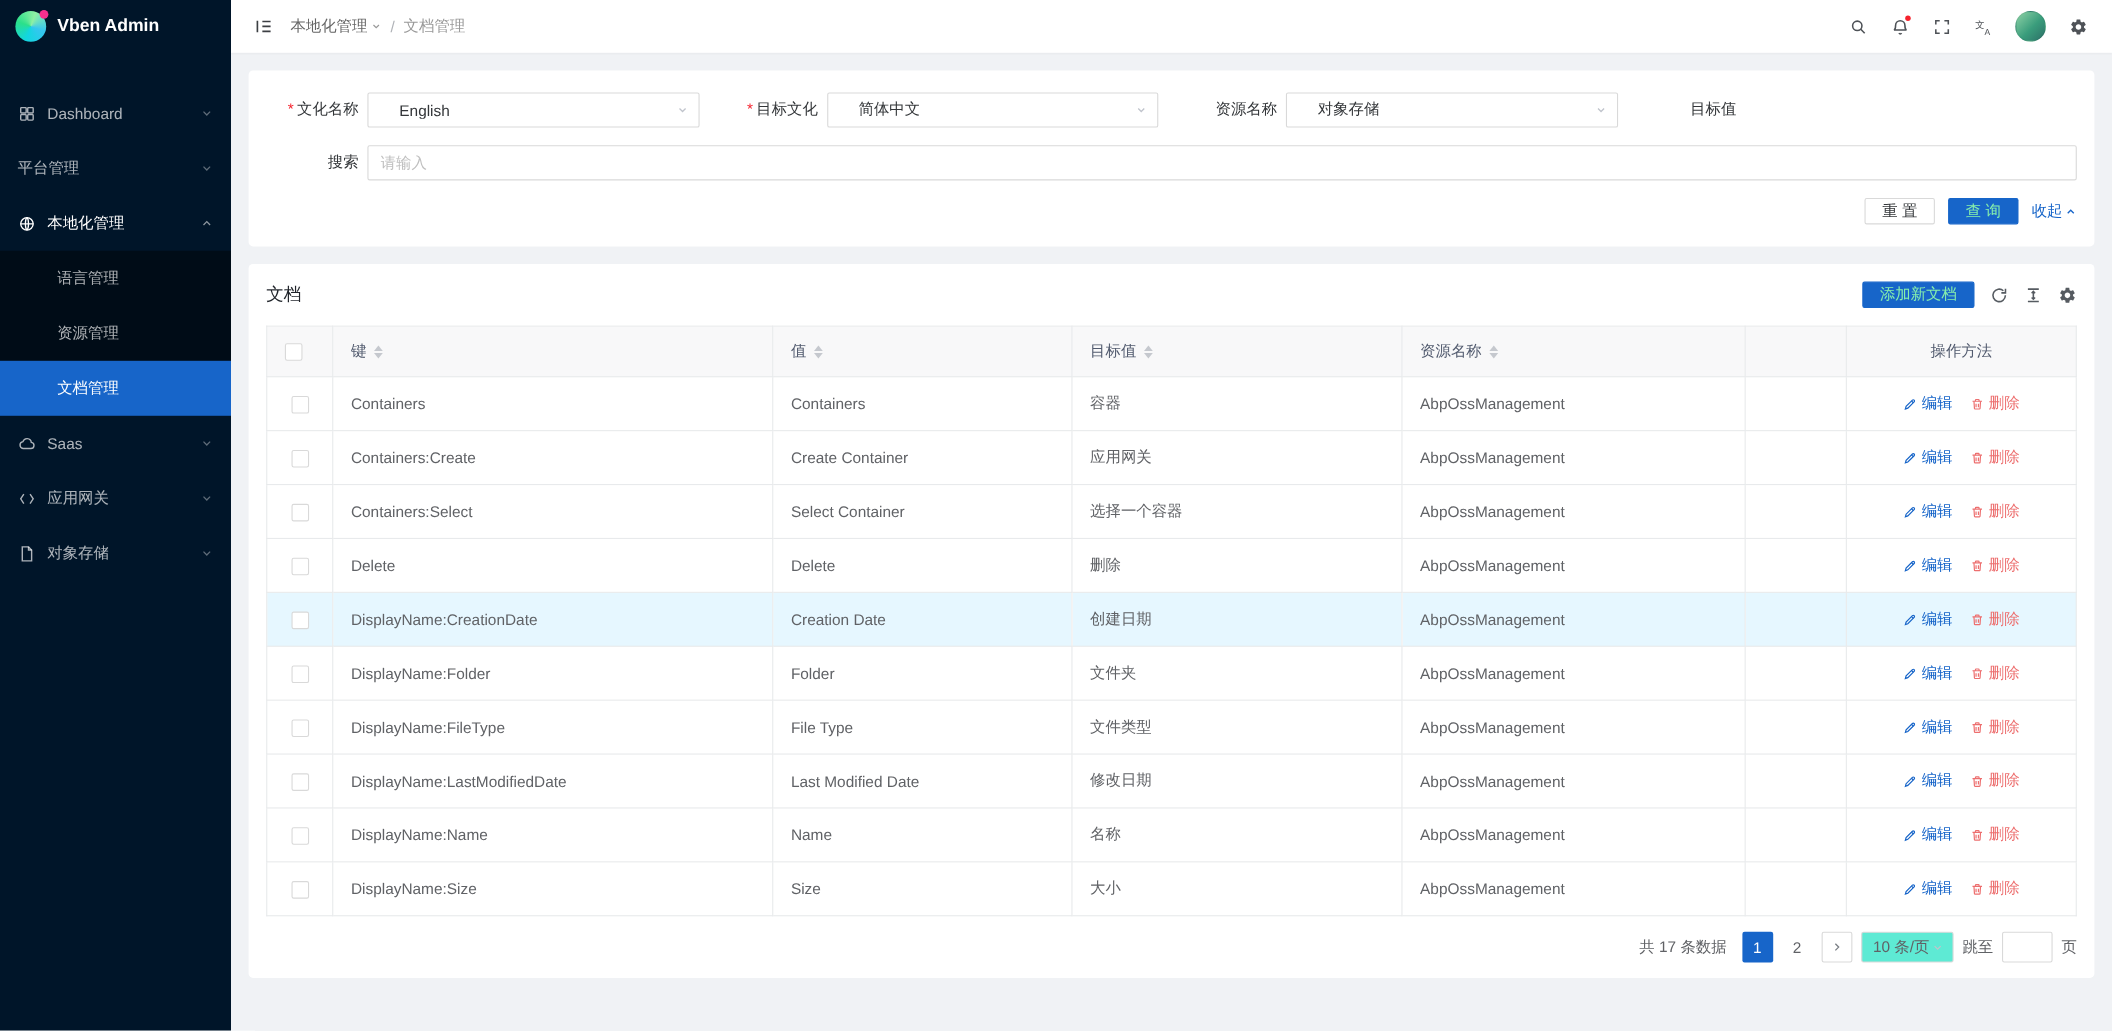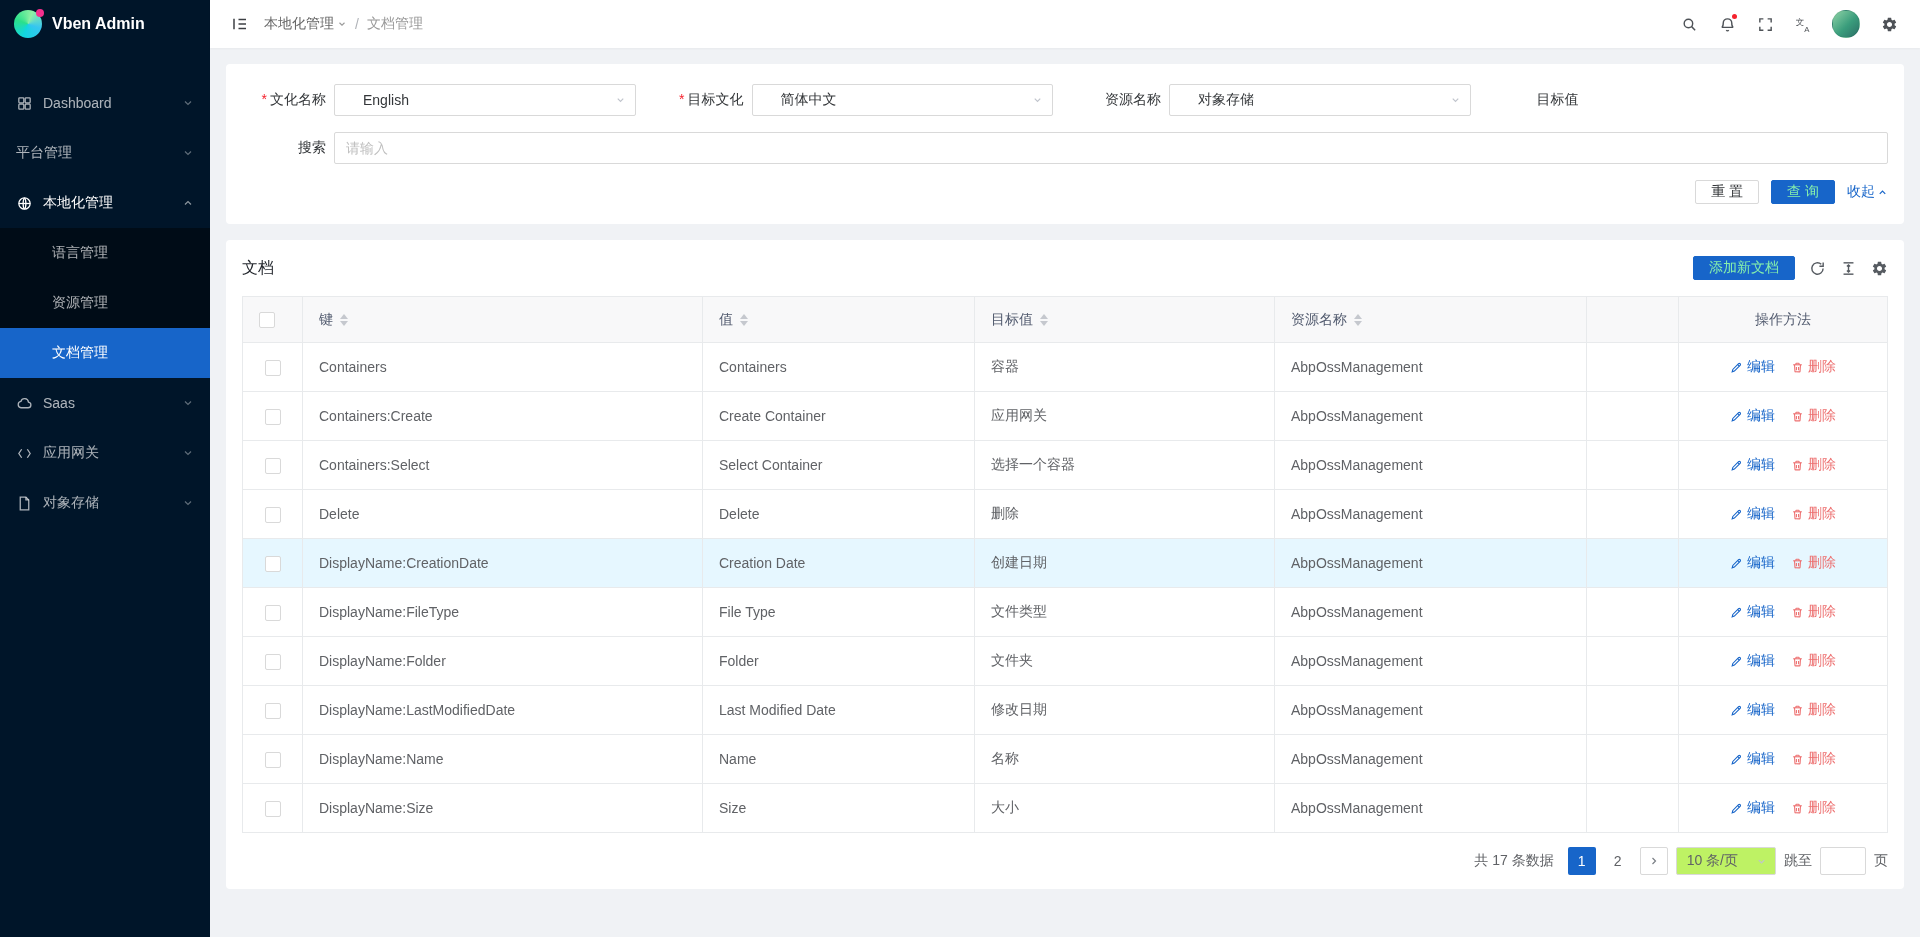--- a/index.html
+++ b/index.html
@@ -105,21 +105,21 @@
   .action-edit{color:var(--primary);}
   .action-delete{color:var(--danger);}
 
   
   .pagination{height:56px;display:flex;align-items:center;justify-content:flex-end;gap:8px;padding:0 16px;color:var(--text2);}
   .page-total{margin-right:6px;}
   .page-item{min-width:28px;height:28px;line-height:28px;text-align:center;border-radius:2px;cursor:pointer;user-select:none;}
   .page-item.active{background:var(--primary);color:#fff;}
   .page-next{width:28px;height:28px;border:1px solid var(--input-border);border-radius:2px;background:#fff;display:flex;align-items:center;justify-content:center;color:#7a7f85;cursor:pointer;}
   .page-next svg{width:12px;height:12px;}
-  .page-size{height:28px;border:1px solid var(--input-border);border-radius:2px;background:#bef264;display:flex;align-items:center;gap:18px;padding:0 8px 0 10px;cursor:pointer;}
+  .page-size{height:28px;border:1px solid var(--input-border);border-radius:2px;background:#5eead4;display:flex;align-items:center;gap:2px;padding:0 8px 0 10px;cursor:pointer;}
   .page-size .select-caret{position:static;transform:none;}
   .jump-input{width:46px;height:28px;border:1px solid var(--input-border);border-radius:2px;padding:0 6px;font-size:14px;font-family:inherit;outline:none;}
 </style>
 </head>
 <body>
 
 <aside class="sidebar">
   <div class="logo">
     <span class="logo-mark"></span>
     <span class="logo-text">Vben Admin</span>
@@ -580,53 +580,53 @@
                         <path d="M14 11v6"></path>
                       </svg>
           <span>删除</span>
         </span>
       </span>
     </td>
   </tr>
 
   <tr>
     <td class="col-check"><span class="cb"></span></td>
+    <td>DisplayName:Folder</td>
+    <td>Folder</td>
+    <td>文件夹</td>
+    <td>AbpOssManagement</td>
+    <td></td>
+    <td>
+      <span class="cell-actions">
+        <span class="action-link action-edit">
+          <svg viewBox="0 0 24 24" fill="none" stroke="currentColor" stroke-width="2">
+                        <path d="M4 20l1.2-4.4L15.8 5a2 2 0 0 1 2.9 2.9L8.1 18.5 4 20z"></path>
+                        <path d="M14.3 6.5l3 3"></path>
+                      </svg>
+          <span>编辑</span>
+        </span>
+        <span class="action-link action-delete">
+          <svg viewBox="0 0 24 24" fill="none" stroke="currentColor" stroke-width="2">
+                        <path d="M4 7h16"></path>
+                        <path d="M9 7V5a1 1 0 0 1 1-1h4a1 1 0 0 1 1 1v2"></path>
+                        <path d="M6.5 7l.8 12.1a1 1 0 0 0 1 .9h7.4a1 1 0 0 0 1-.9L17.5 7"></path>
+                        <path d="M10 11v6"></path>
+                        <path d="M14 11v6"></path>
+                      </svg>
+          <span>删除</span>
+        </span>
+      </span>
+    </td>
+  </tr>
+
+  <tr>
+    <td class="col-check"><span class="cb"></span></td>
     <td>DisplayName:FileType</td>
     <td>File Type</td>
     <td>文件类型</td>
-    <td>AbpOssManagement</td>
-    <td></td>
-    <td>
-      <span class="cell-actions">
-        <span class="action-link action-edit">
-          <svg viewBox="0 0 24 24" fill="none" stroke="currentColor" stroke-width="2">
-                        <path d="M4 20l1.2-4.4L15.8 5a2 2 0 0 1 2.9 2.9L8.1 18.5 4 20z"></path>
-                        <path d="M14.3 6.5l3 3"></path>
-                      </svg>
-          <span>编辑</span>
-        </span>
-        <span class="action-link action-delete">
-          <svg viewBox="0 0 24 24" fill="none" stroke="currentColor" stroke-width="2">
-                        <path d="M4 7h16"></path>
-                        <path d="M9 7V5a1 1 0 0 1 1-1h4a1 1 0 0 1 1 1v2"></path>
-                        <path d="M6.5 7l.8 12.1a1 1 0 0 0 1 .9h7.4a1 1 0 0 0 1-.9L17.5 7"></path>
-                        <path d="M10 11v6"></path>
-                        <path d="M14 11v6"></path>
-                      </svg>
-          <span>删除</span>
-        </span>
-      </span>
-    </td>
-  </tr>
-
-  <tr>
-    <td class="col-check"><span class="cb"></span></td>
-    <td>DisplayName:Folder</td>
-    <td>Folder</td>
-    <td>文件夹</td>
     <td>AbpOssManagement</td>
     <td></td>
     <td>
       <span class="cell-actions">
         <span class="action-link action-edit">
           <svg viewBox="0 0 24 24" fill="none" stroke="currentColor" stroke-width="2">
                         <path d="M4 20l1.2-4.4L15.8 5a2 2 0 0 1 2.9 2.9L8.1 18.5 4 20z"></path>
                         <path d="M14.3 6.5l3 3"></path>
                       </svg>
           <span>编辑</span>

